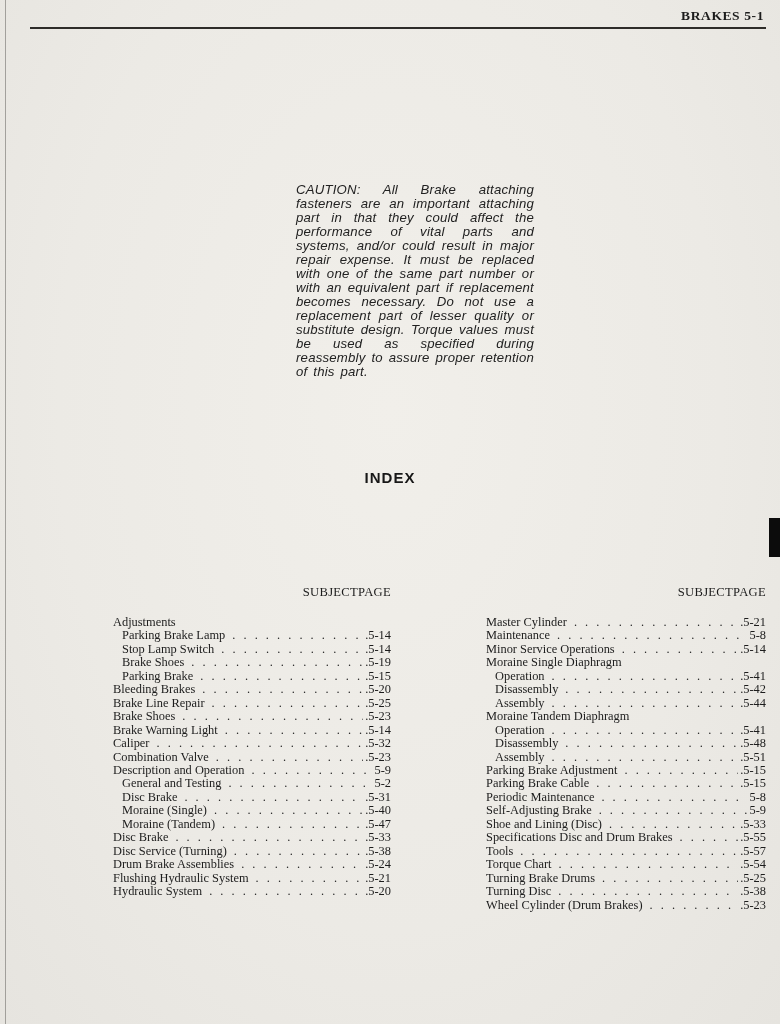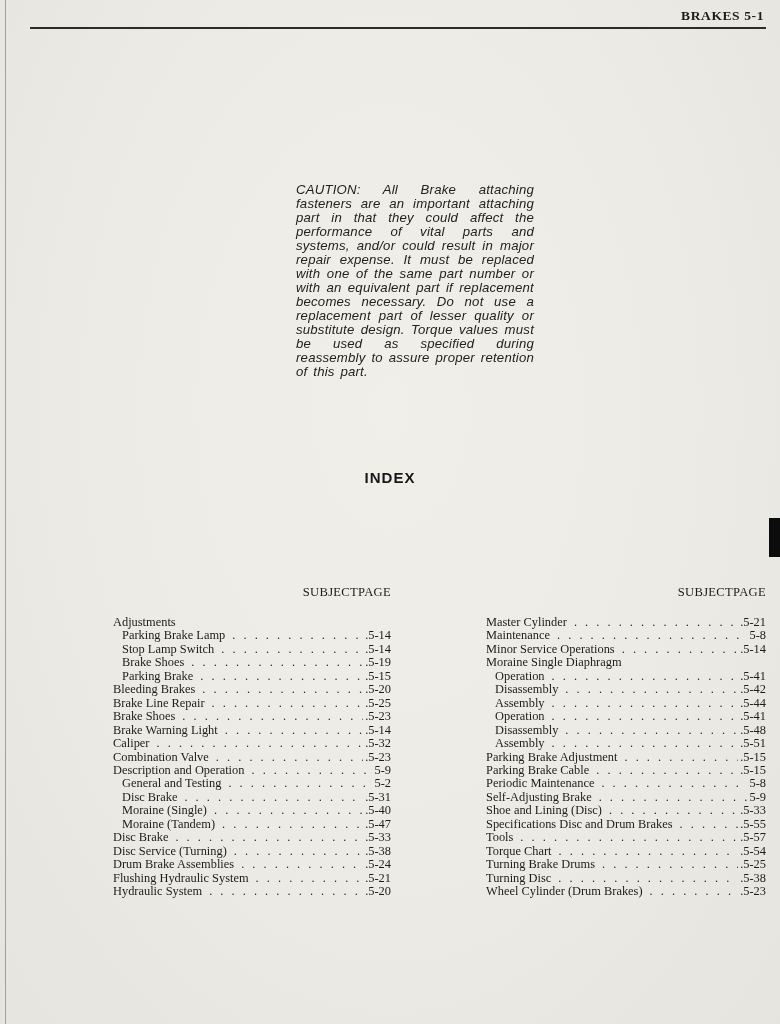--- a/index.html
+++ b/index.html
@@ -275,20 +275,23 @@
           <div class="entry indent">
             <span class="lbl">Disassembly</span>
             <span class="dots">. . . . . . . . . . . . . . . . . . . . . . . . . . . . . . . . . . . . . . . . . . . . . . . . . . . . . . . . . . . .</span>
             <span class="pg">.5-42</span>
           </div>
           <div class="entry indent">
             <span class="lbl">Assembly</span>
             <span class="dots">. . . . . . . . . . . . . . . . . . . . . . . . . . . . . . . . . . . . . . . . . . . . . . . . . . . . . . . . . . . .</span>
             <span class="pg">.5-44</span>
           </div>
+          <div class="entry">
+            <span class="lbl">Moraine Tandem Diaphragm</span>
+          </div>
           <div class="entry indent">
             <span class="lbl">Operation</span>
             <span class="dots">. . . . . . . . . . . . . . . . . . . . . . . . . . . . . . . . . . . . . . . . . . . . . . . . . . . . . . . . . . . .</span>
             <span class="pg">.5-41</span>
           </div>
           <div class="entry indent">
             <span class="lbl">Disassembly</span>
             <span class="dots">. . . . . . . . . . . . . . . . . . . . . . . . . . . . . . . . . . . . . . . . . . . . . . . . . . . . . . . . . . . .</span>
             <span class="pg">.5-48</span>
           </div>

